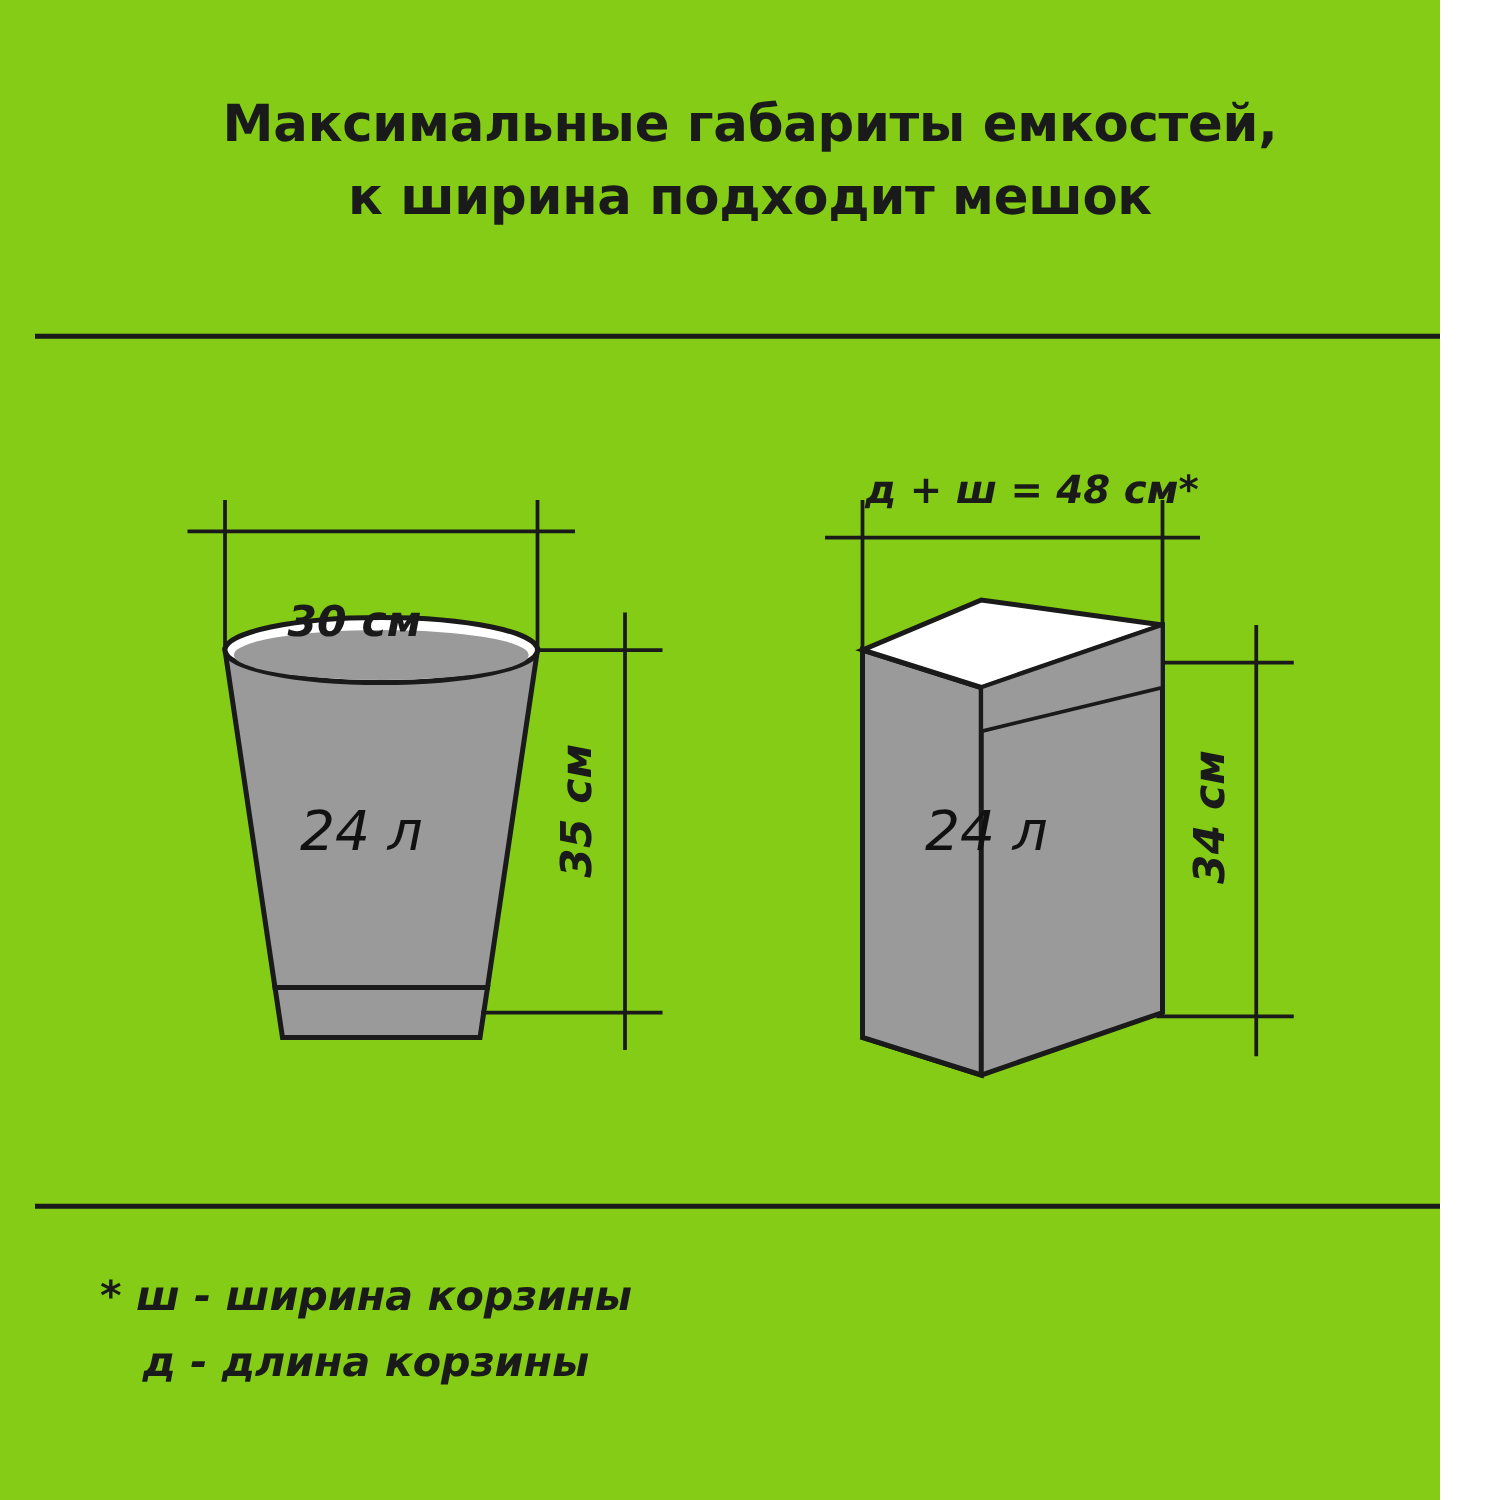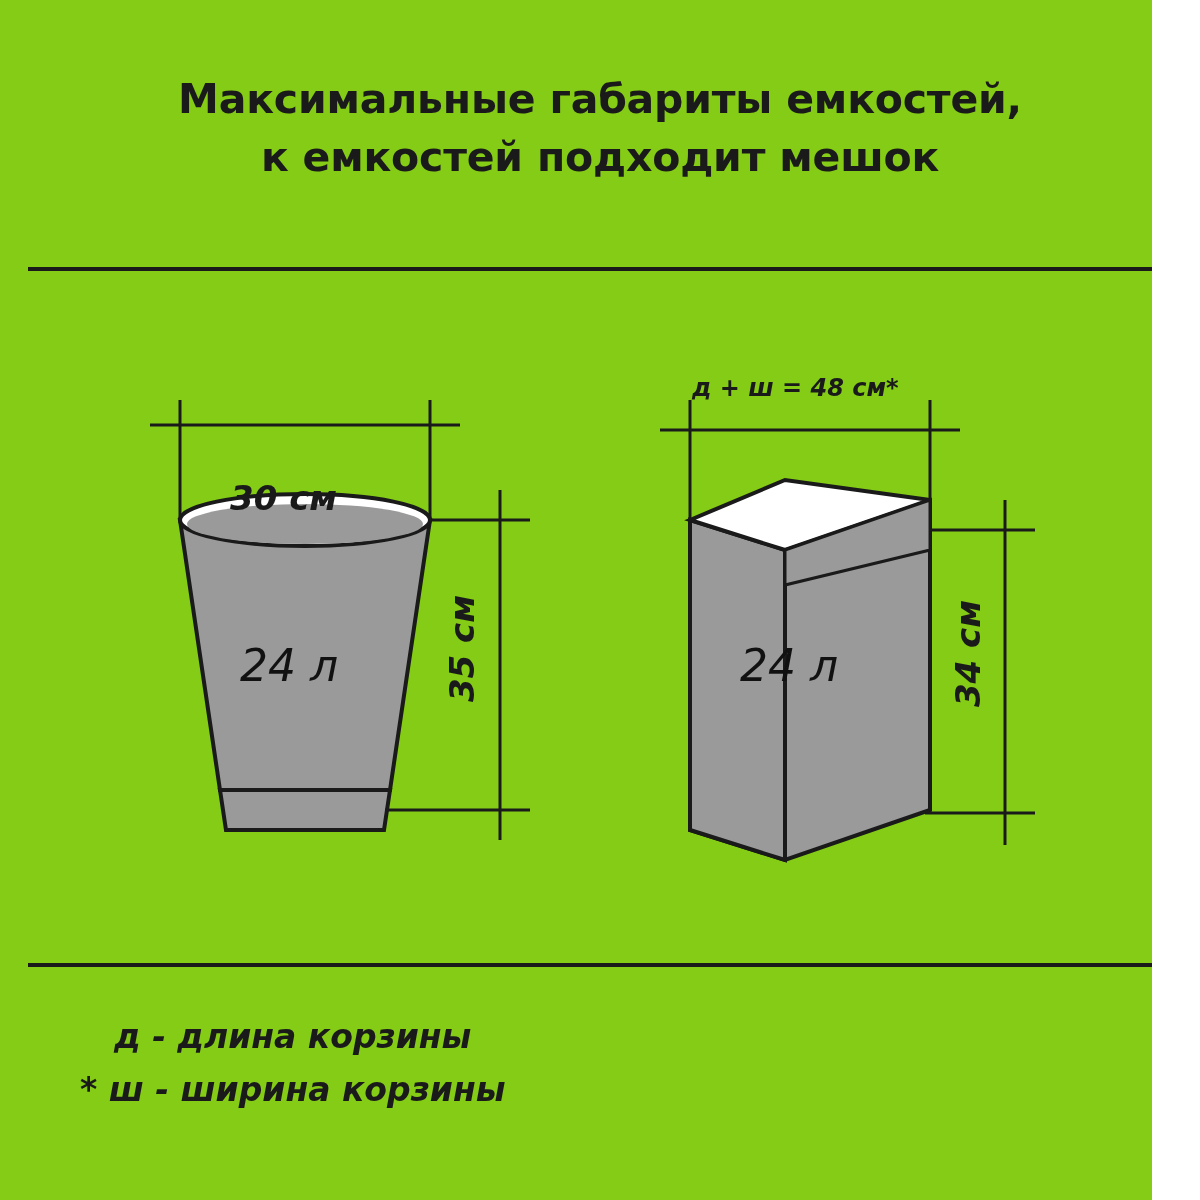--- a/index.html
+++ b/index.html
@@ -75,35 +75,35 @@
     font-style: italic;
     color: #111111;
     white-space: nowrap;
   }
   .vertical {
     writing-mode: vertical-rl;
     transform: rotate(180deg);
   }
   .headline {
     position: absolute;
-    font-size: 24px;
+    font-size: 31px;
     font-weight: bold;
     font-style: italic;
     color: #1a1a1a;
     white-space: nowrap;
   }
 </style>
 </head>
 <body>
 
 <div id="page">
 
   <div id="title">
     <span class="line">Максимальные габариты емкостей,</span>
-    <span class="line">к емкостей подходит мешок</span>
+    <span class="line">к ширина подходит мешок</span>
   </div>
 
   <div class="rule" id="rule-top"></div>
   <div class="rule" id="rule-bottom"></div>
 
   <div class="diagram" id="diagram-round" style="left:130px; top:370px; width:440px; height:500px;">
     <svg width="440" height="500" viewBox="0 0 440 500">
 
       <path d="M 50 150 L 90 420 L 260 420 L 300 150 Z" fill="#9a9a9a" stroke="#1a1a1a" stroke-width="4"></path>
 
@@ -148,17 +148,17 @@
       <line x1="285" y1="443" x2="395" y2="443" stroke="#1a1a1a" stroke-width="3"></line>
       <line x1="365" y1="130" x2="365" y2="475" stroke="#1a1a1a" stroke-width="3"></line>
     </svg>
 
     <span class="headline" style="left:52px; top:4px;">д + ш = 48 см*</span>
     <span class="dim-label vertical" style="left:308px; top:230px;">34 см</span>
     <span class="vol-label" style="left:100px; top:270px;">24 л</span>
   </div>
 
   <div id="footnote">
+    <span class="line">* ш - ширина корзины</span>
     <span class="line indent">д  - длина корзины</span>
-    <span class="line">* ш - ширина корзины</span>
   </div>
 
 </div>
 
 </body></html>

